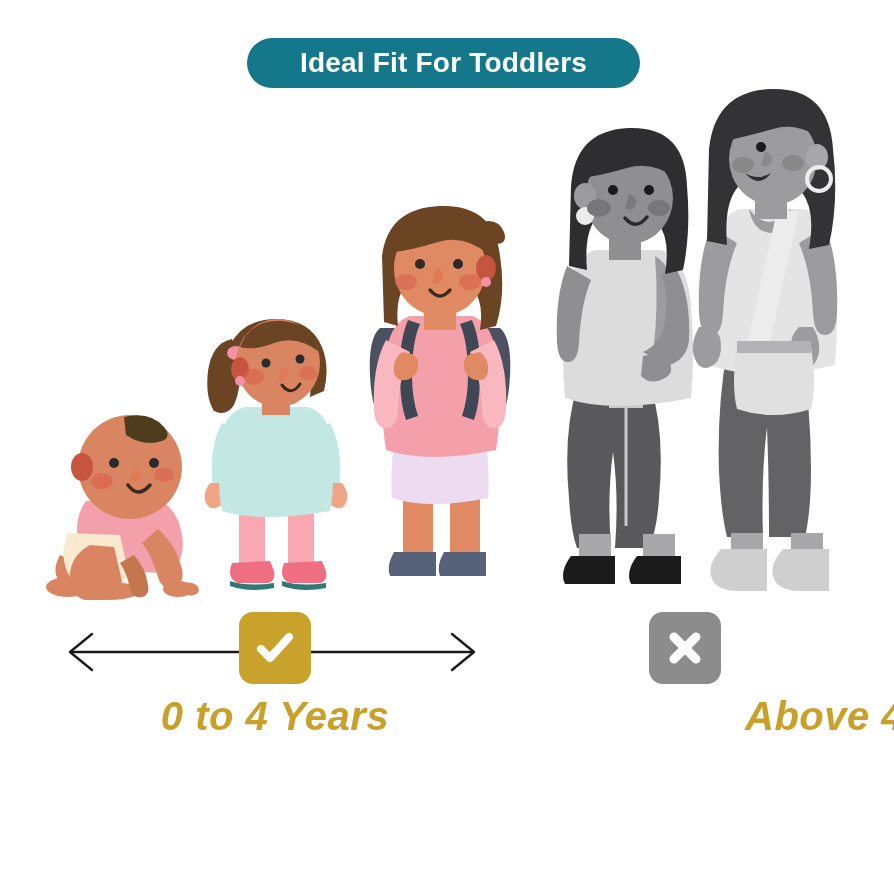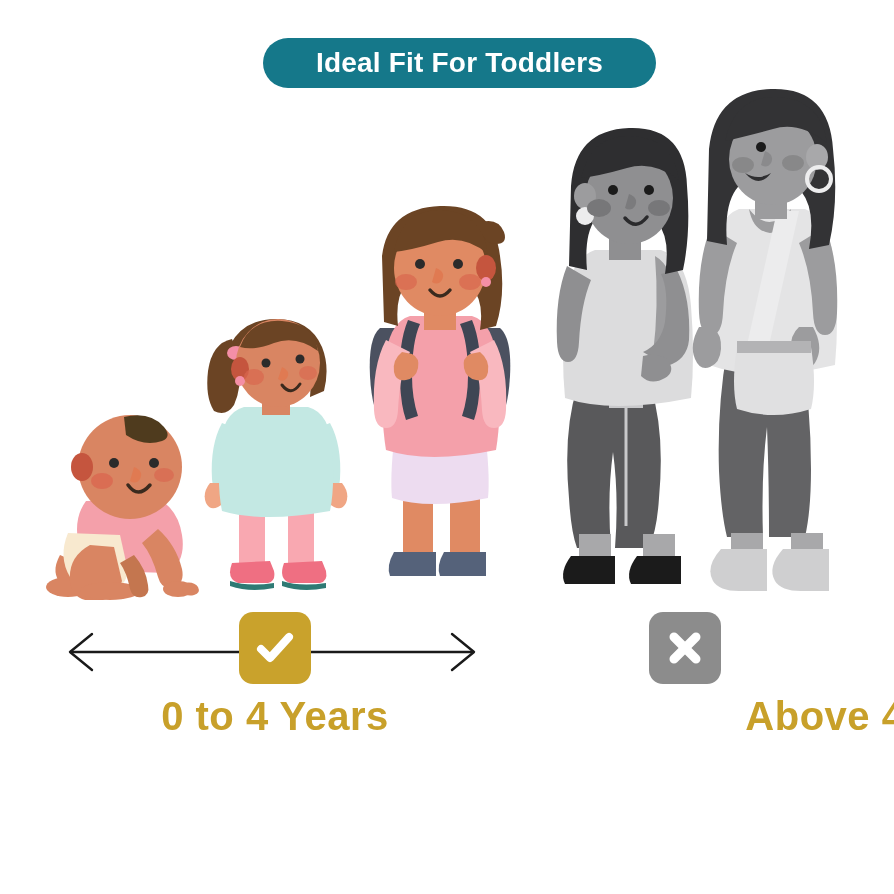--- a/index.html
+++ b/index.html
@@ -1,21 +1,21 @@
 <!DOCTYPE html>
 <html><head>
 <meta charset="utf-8">
 <style>
   html,body{margin:0;padding:0;background:#ffffff;}
   body{width:894px;height:894px;font-family:"Liberation Sans",sans-serif;
        -webkit-font-smoothing:antialiased;overflow:hidden;}
   #stage{position:relative;width:894px;height:894px;background:#fff;}
 
   
-  #title-pill{position:absolute;left:263px;top:38px;width:393px;height:50px;
+  #title-pill{position:absolute;left:247px;top:38px;width:393px;height:50px;
     border-radius:25px;display:flex;align-items:center;justify-content:center;}
   #title-text{font-size:28px;font-weight:bold;letter-spacing:.2px;
     line-height:1;white-space:nowrap;}
 
   
   #scene{position:absolute;left:0;top:90px;width:894px;height:510px;}
   .figure{position:absolute;bottom:0;}
   #fig-baby{left:38px;width:185px;height:195px;}
   #fig-toddler{left:196px;width:160px;height:285px;}
   #fig-schoolgirl{left:358px;width:165px;height:400px;}
@@ -26,21 +26,21 @@
   
   #arrow-row{position:absolute;left:0;top:612px;width:894px;height:78px;}
   #range-arrow{position:absolute;left:60px;top:20px;width:425px;height:40px;}
   .badge{position:absolute;top:0;width:72px;height:72px;border-radius:14px;
     display:flex;align-items:center;justify-content:center;}
   #badge-check{left:239px;}
   #badge-cross{left:649px;}
   .badge svg{display:block;}
 
   
-  #labels{position:absolute;left:0;top:686px;width:894px;height:60px;}
+  #labels{position:absolute;left:0;top:686px;width:894px;height:60px;font-style:italic;}
   .age-label{position:absolute;top:0;font-size:40px;font-weight:bold;
     line-height:60px;white-space:nowrap;letter-spacing:.5px;}
   #label-left{left:0;width:550px;text-align:center;}
   #label-right{left:470px;width:830px;text-align:center;}
 </style>
 </head>
 <body>
 
 <div id="stage">
 

